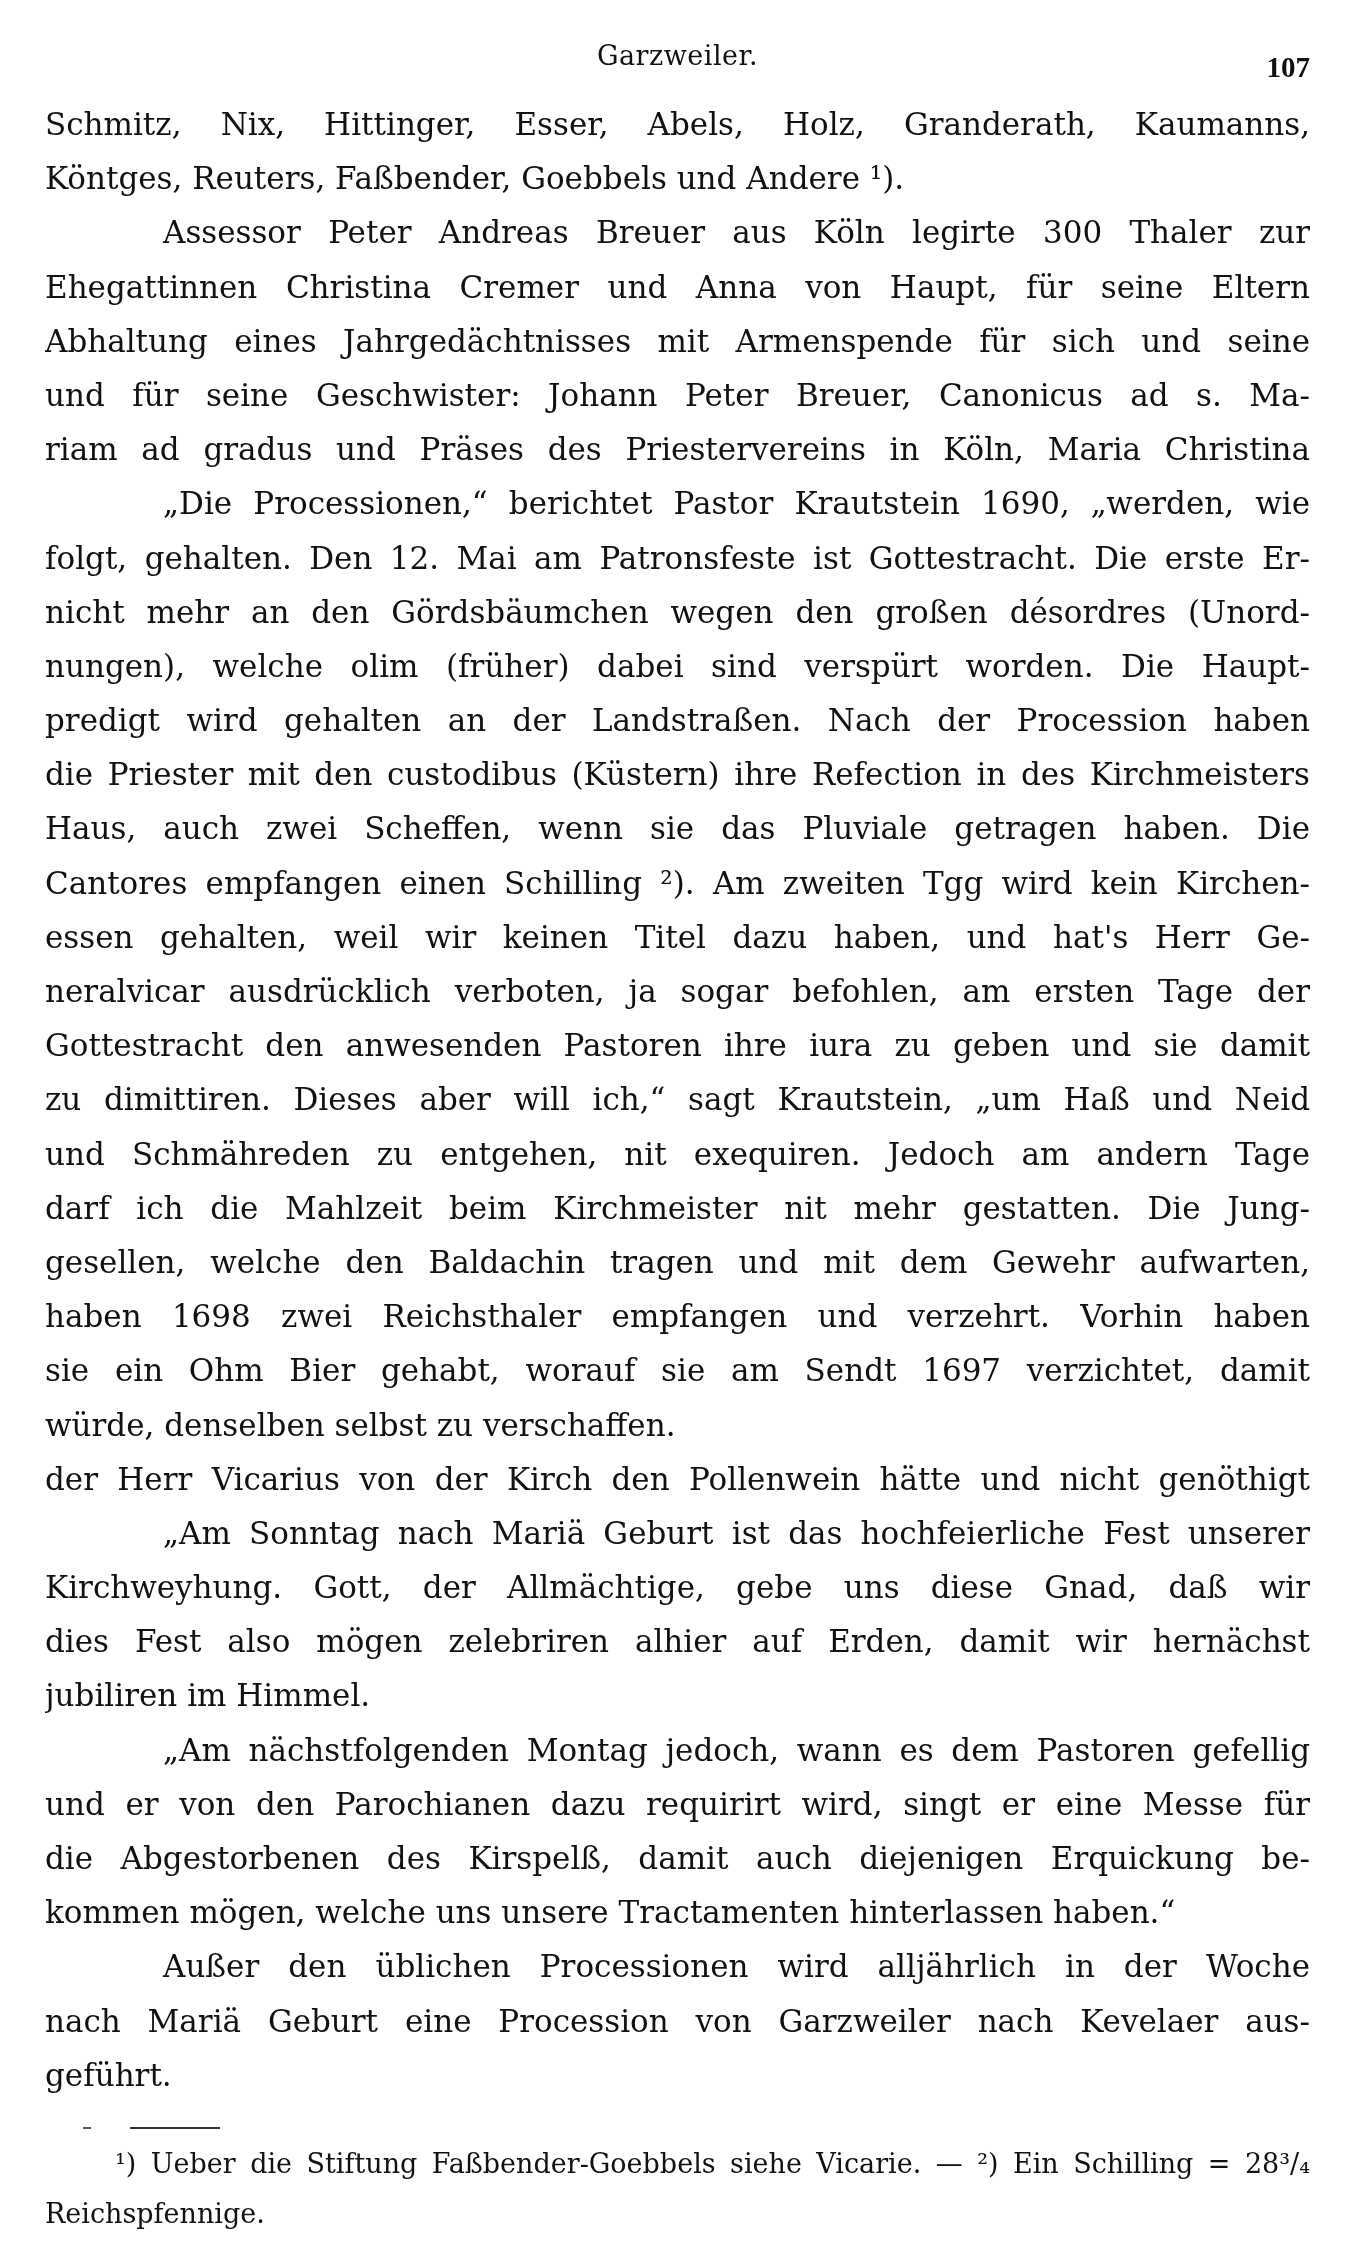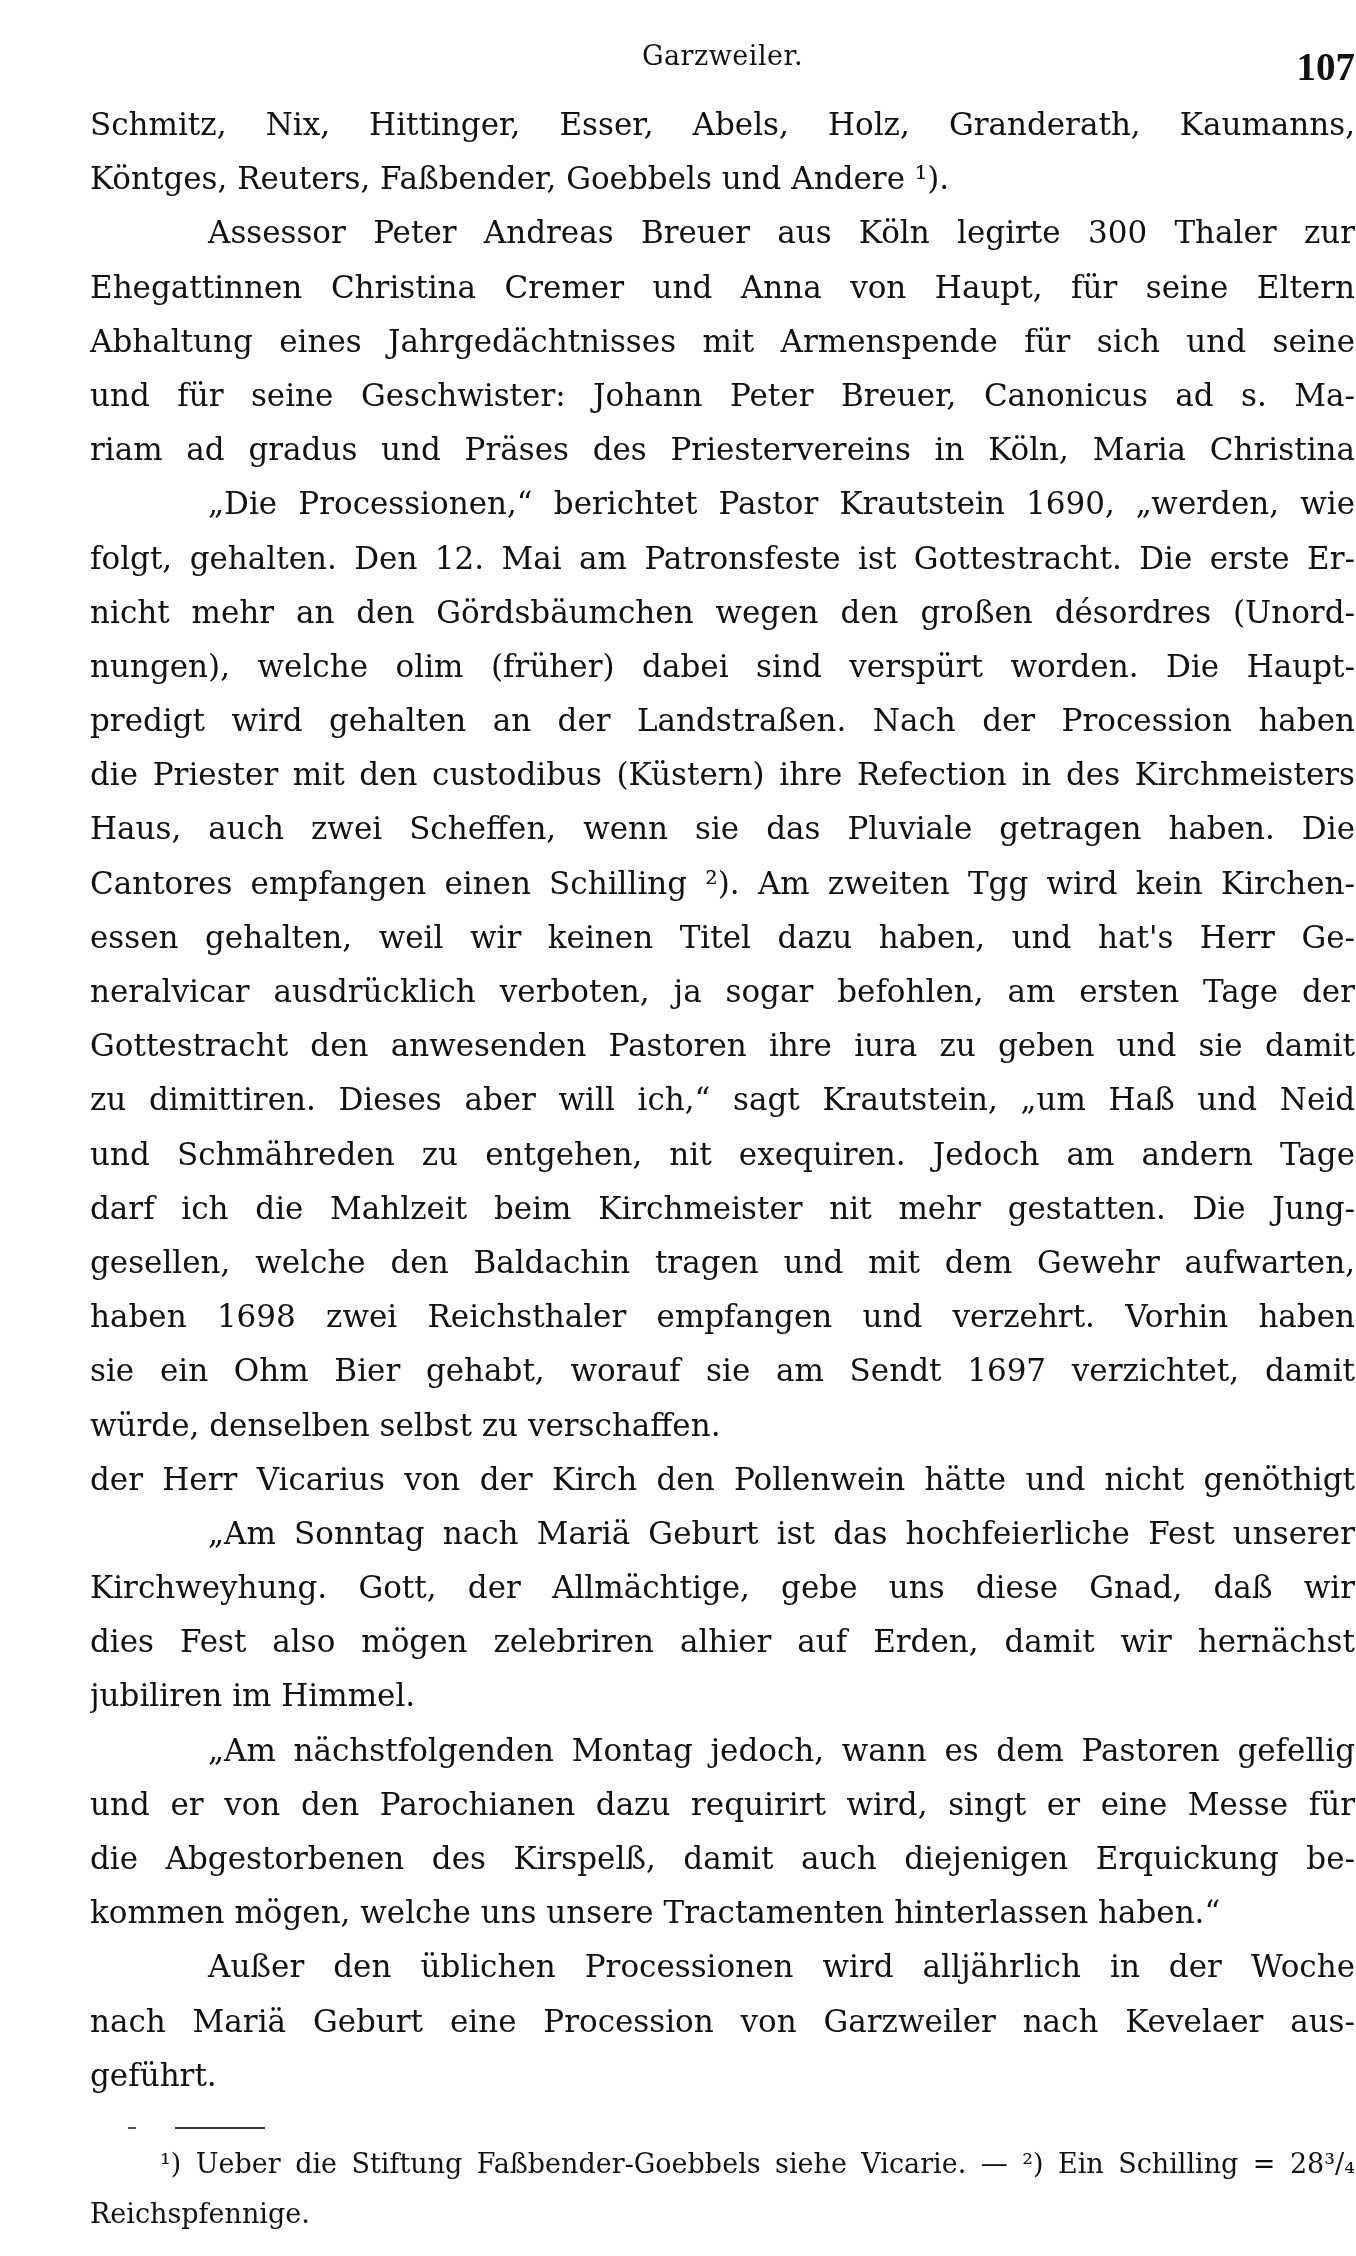--- a/index.html
+++ b/index.html
@@ -1,22 +1,22 @@
 <!DOCTYPE html>
 <html><head>
 <meta charset="utf-8">
 <style>
   html, body { margin: 0; padding: 0; background: #ffffff; }
   body { width: 1356px; height: 2256px; position: relative; overflow: hidden;
          font-family: "DejaVu Serif", "Liberation Serif", serif; color: #111; }
-  .page { position: absolute; left: 0; top: 0; width: 1072px; height: 2256px; margin-left: 45px; }
+  .page { position: absolute; left: 0; top: 0; width: 1072px; height: 2256px; }
   .running-head { position: absolute; top: 40px; left: 45px; width: 1265px; height: 40px; }
   .running-title { position: absolute; left: 0; right: 0; text-align: center;
          font-size: 27px; letter-spacing: 0.5px; }
-  .page-number { position: absolute; right: 0; top: 4px; font-size: 39px;
+  .page-number { position: absolute; right: 0; top: 11px; font-size: 29px;
          font-family: "Liberation Serif", serif; font-weight: bold; }
   .body { position: absolute; top: 97px; left: 45px; width: 1265px; }
   .line { height: 54.2px; line-height: 54px; font-size: 31px; white-space: nowrap;
           text-align: justify; text-align-last: justify; overflow: hidden; }
   .line.last { text-align-last: left; }
   .line.indent { padding-left: 118px; }
   .footnote-rule { position: absolute; top: 2127px; left: 130px; width: 90px; height: 0;
           border-top: 2px solid #333; }
   .footnote-rule-dot { position: absolute; top: 2127px; left: 83px; width: 8px; height: 0;
           border-top: 2px solid #555; }

